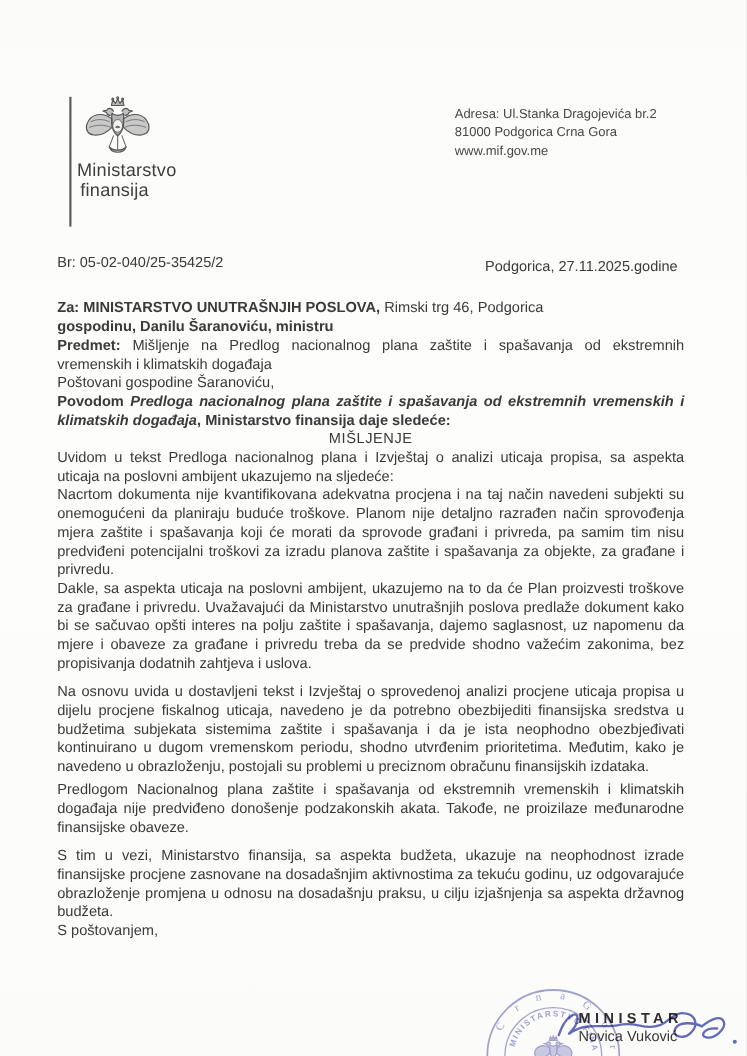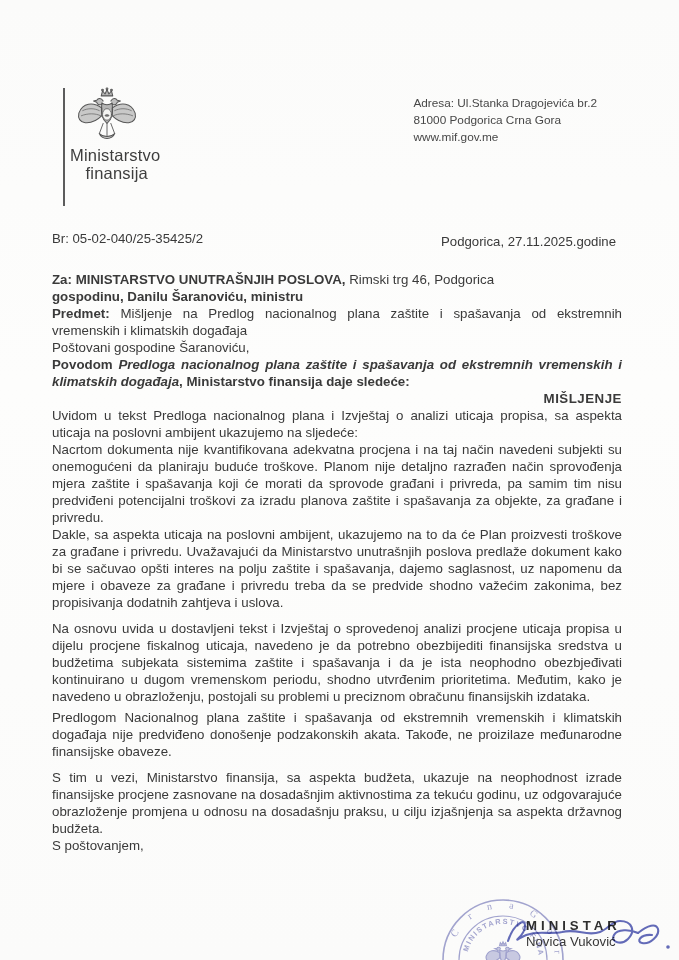--- a/index.html
+++ b/index.html
@@ -4,37 +4,37 @@
 <style>
   html,body{margin:0;padding:0;background:#9a9a9a;}
   .page{
     position:relative;width:679px;height:960px;overflow:hidden;
     background:linear-gradient(180deg,#fbfbfa 0%,#fdfdfc 40%,#fbfbfa 100%);
     font-family:"Liberation Sans",sans-serif;color:#3a3a3a;
   }
   
   .brand-line{position:absolute;left:63px;top:88px;width:2px;height:118px;background:#5c5c5c;}
   .eagle{position:absolute;left:75px;top:86px;width:64px;height:62px;}
-  .brand-name{position:absolute;left:70px;top:146px;font-size:16.5px;line-height:18px;color:#3e3e3e;letter-spacing:.2px;text-align:center;}
+  .brand-name{position:absolute;left:70px;top:146px;font-size:16.5px;line-height:18px;color:#3e3e3e;letter-spacing:.2px;}
   .brand-name .l2{padding-left:3px;}
   .address{position:absolute;top:95px;right:82px;text-align:left;font-size:11.8px;line-height:17px;color:#474747;}
   
   .ref-number{position:absolute;left:52px;top:231px;font-size:13.2px;}
   .ref-date{position:absolute;left:441px;top:234px;font-size:13.2px;}
   
   .body-col{position:absolute;left:52px;top:271px;width:570px;font-size:13.3px;line-height:17px;text-align:justify;z-index:2;}
   .body-col p{margin:0;}
   .b{font-weight:bold;}
   .line-za{margin-bottom:6px;}
   .line-gosp{margin-bottom:7px;font-weight:bold;}
   .blk-predmet{margin-bottom:5px;}
   .blk-veza{margin-bottom:10px;}
   .salutation{margin-bottom:7px;text-align:left;}
   .blk-povodom{margin-bottom:10px;font-weight:bold;}
-  .opinion-heading{font-weight:bold;text-align:right;letter-spacing:.5px;margin:0 0 13px 0;}
+  .opinion-heading{font-weight:normal;text-align:center;letter-spacing:.5px;margin:0 0 13px 0;}
   .para{margin-bottom:12px;}
   .para.p3{margin-bottom:9px;}
   .para.p4{margin-bottom:4px;}
   .para.p5{margin-bottom:9px;}
   .closing{text-align:left;}
   
   .stamp{position:absolute;left:431px;top:888px;width:144px;height:144px;z-index:3;mix-blend-mode:multiply;opacity:.9;}
   .signature-svg{position:absolute;left:498px;top:901px;width:178px;height:58px;z-index:4;mix-blend-mode:multiply;}
   .sig-block{position:absolute;left:526px;top:918px;z-index:2;}
   .sig-title{font-size:13.2px;font-weight:bold;letter-spacing:4px;color:#2f2f2f;line-height:16px;}

